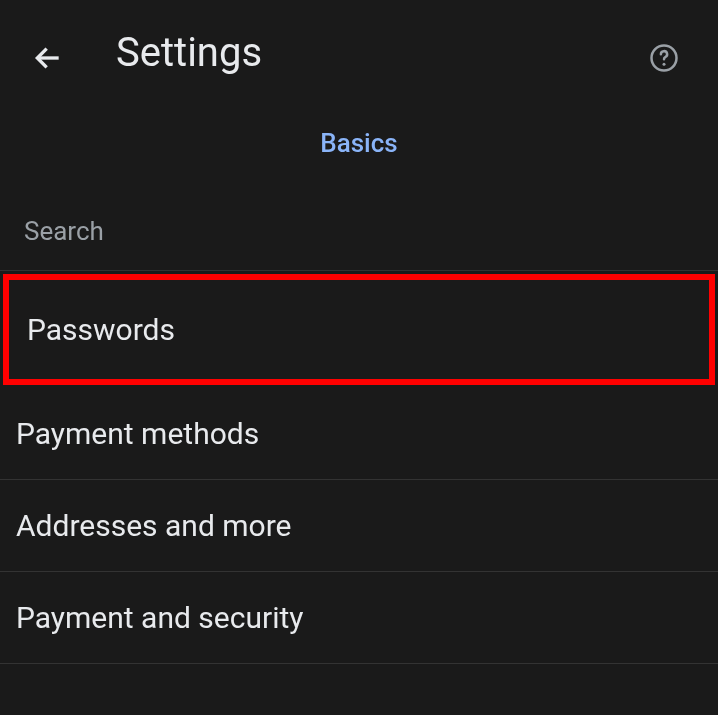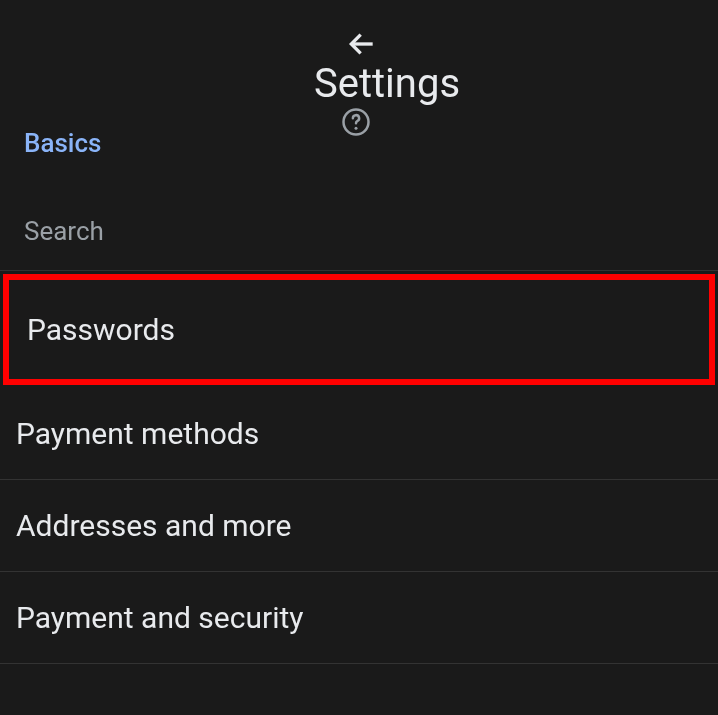--- a/index.html
+++ b/index.html
@@ -10,24 +10,23 @@
     body {
       width: 718px;
       height: 715px;
       background: #1a1a1a;
       font-family: Roboto, Arial, sans-serif;
       color: #e8eaed;
       overflow: hidden;
     }
     .header {
       display: flex;
-      align-items: center;
+      align-items: flex-end;
       padding: 28px 24px 24px 30px;
       height: 100px;
-      flex-direction: column;
     }
     .back-icon {
       width: 36px;
       height: 36px;
       display: flex;
       align-items: center;
       justify-content: center;
       cursor: pointer;
     }
     .back-icon svg {
@@ -55,20 +54,21 @@
     }
     .help-icon svg {
       width: 30px;
       height: 30px;
     }
     .section-header {
       font-size: 26px;
       font-weight: 500;
       color: #8ab4f8;
       padding: 28px 24px 28px 24px;
+      text-align: center;
     }
     .list-item {
       padding: 26px 16px;
       border-bottom: 1px solid #333333;
       cursor: pointer;
     }
     .list-item.highlighted {
       border: 6px solid #ff0000;
       padding: 30px 18px;
       margin: 3px 3px;

